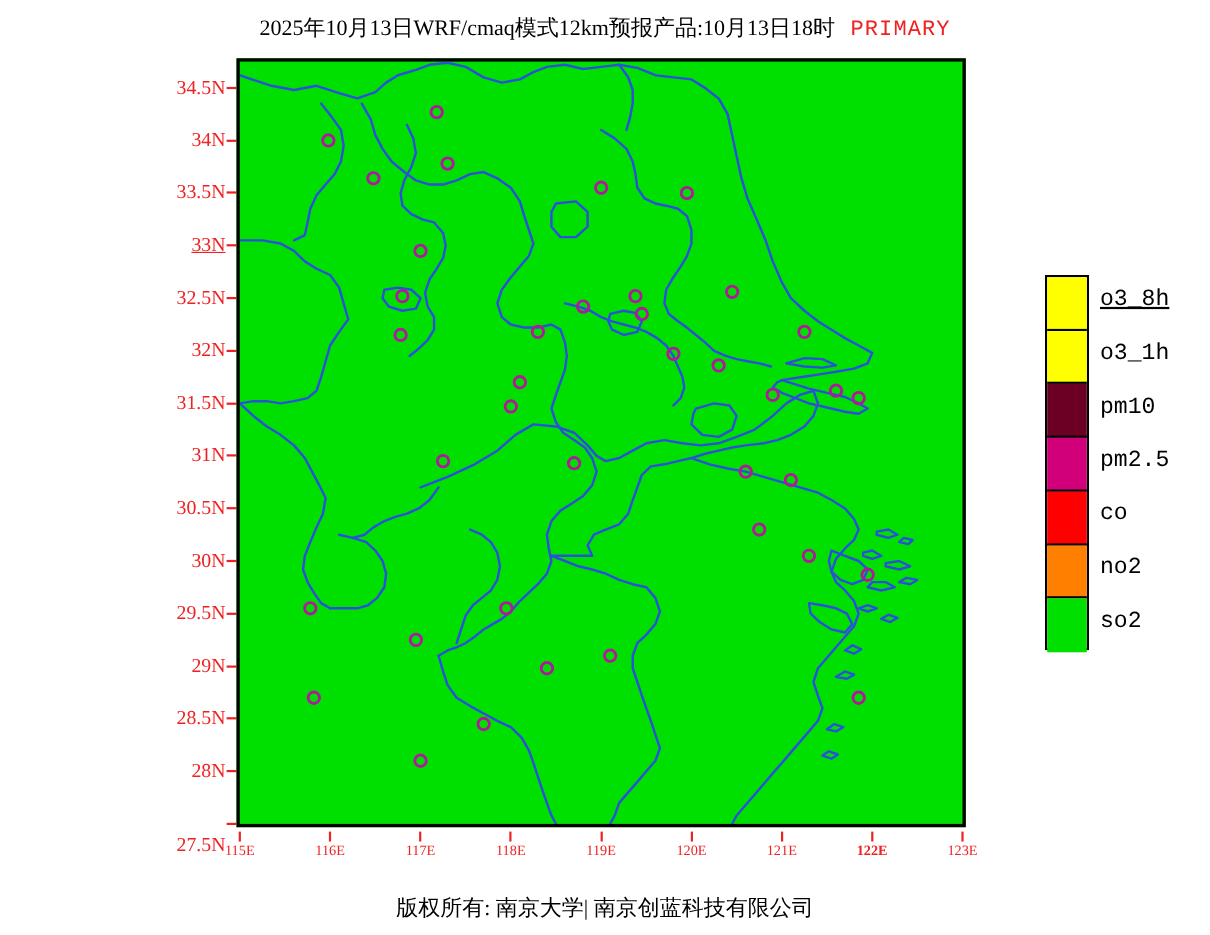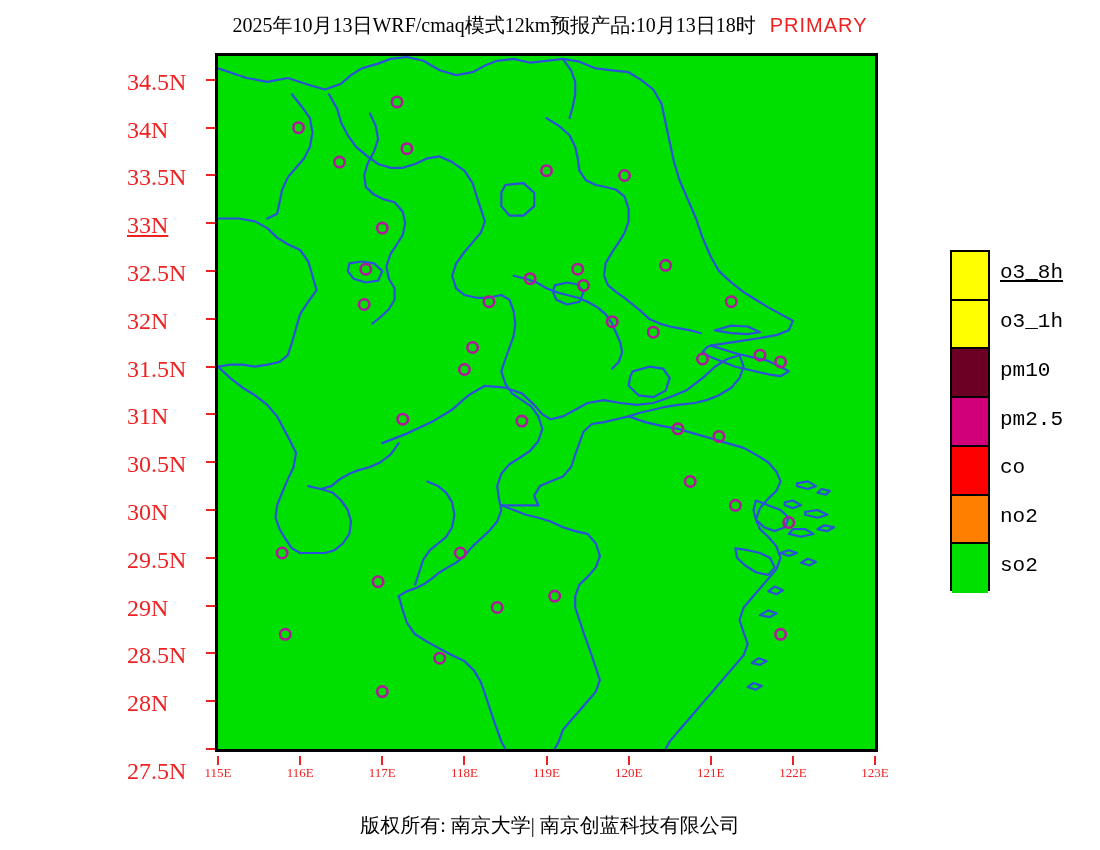--- a/index.html
+++ b/index.html
@@ -24,40 +24,41 @@
   }
   #title-main {
     font-size: 20px;
     color: #000000;
     letter-spacing: 0px;
   }
   #title-suffix {
     font-size: 20px;
     color: #ee2222;
     margin-left: 14px;
-    font-family: Liberation Sans, sans-serif;
+    font-family: Liberation Mono, monospace;
     letter-spacing: 1px;
   }
 
   
   #plot-frame {
     position: absolute;
     left: 215px; top: 53px;
     width: 663px; height: 699px;
     border: 3px solid #000000;
     background: #00e000;
     overflow: hidden;
   }
   #map-canvas { position: absolute; left: 0; top: 0; }
   #y-axis, #x-axis { position: absolute; left: 0; top: 0; width: 1100px; height: 850px; pointer-events: none; }
   .ylab {
     position: absolute;
     color: #ee2222;
-    font-size: 24px;
-    white-space: nowrap;
+    font-size: 18px;
+    white-space: nowrap;
+    text-align: right;
     width: 78px;
     left: 127px;
   }
   .xlab {
     position: absolute;
     color: #ee2222;
     font-size: 13px;
     white-space: nowrap;
     text-align: center;
     width: 70px;
@@ -155,21 +156,21 @@
     <div class="xlab" style="left: 347.25px; top: 765px;">117E</div>
     <div class="xtickmark" style="left: 381.25px;"></div>
     <div class="xlab" style="left: 429.375px; top: 765px;">118E</div>
     <div class="xtickmark" style="left: 463.375px;"></div>
     <div class="xlab" style="left: 511.5px; top: 765px;">119E</div>
     <div class="xtickmark" style="left: 545.5px;"></div>
     <div class="xlab" style="left: 593.625px; top: 765px;">120E</div>
     <div class="xtickmark" style="left: 627.625px;"></div>
     <div class="xlab" style="left: 675.75px; top: 765px;">121E</div>
     <div class="xtickmark" style="left: 709.75px;"></div>
-    <div class="xlab" style="left: 757.875px; top: 765px;">122E</div>
+    <div class="xlab" style="left: 757.875px; top: 765px; font-weight: bold;">122E</div>
     <div class="xtickmark" style="left: 791.875px;"></div>
     <div class="xlab" style="left: 840px; top: 765px;">123E</div>
     <div class="xtickmark" style="left: 874px;"></div>
   </div>
 
 <div id="plot-frame">
   <svg id="map-canvas" width="657" height="693" viewBox="0 0 657 693">
     <g id="borders" fill="none" stroke="#2a52d8" stroke-width="2.2" stroke-linejoin="round" stroke-linecap="round">
         <path d="M0.0 12.4 L28.7 22.0 L49.3 25.8 L69.8 22.0 L90.3 28.7 L106.8 33.5 L123.2 27.7 L133.0 19.1 L143.7 12.4 L160.1 7.6 L172.5 2.9 L188.9 1.0 L205.3 4.8 L221.7 14.3 L238.2 19.1 L254.6 16.2 L266.9 9.6 L279.2 4.8 L295.6 2.9 L312.1 6.7 L328.5 4.8 L344.9 2.9 L361.4 5.7 L377.8 12.4 L394.2 14.3 L410.6 16.2 L422.9 23.9 L435.3 33.5 L443.5 47.8"></path>
         <path d="M443.5 47.8 L447.6 66.9 L451.7 86.0 L455.8 105.1 L461.5 124.3 L469.8 143.4 L478.0 162.5 L484.5 181.6 L492.8 200.7 L501.0 215.1 L513.3 226.5 L525.6 236.1 L537.9 243.7 L550.2 251.4 L562.6 258.1 L574.9 264.8 L570.8 274.3 L558.4 279.1 L542.0 282.0 L529.7 283.9 L517.4 285.8 L505.1 287.7 L492.8 289.6"></path>

